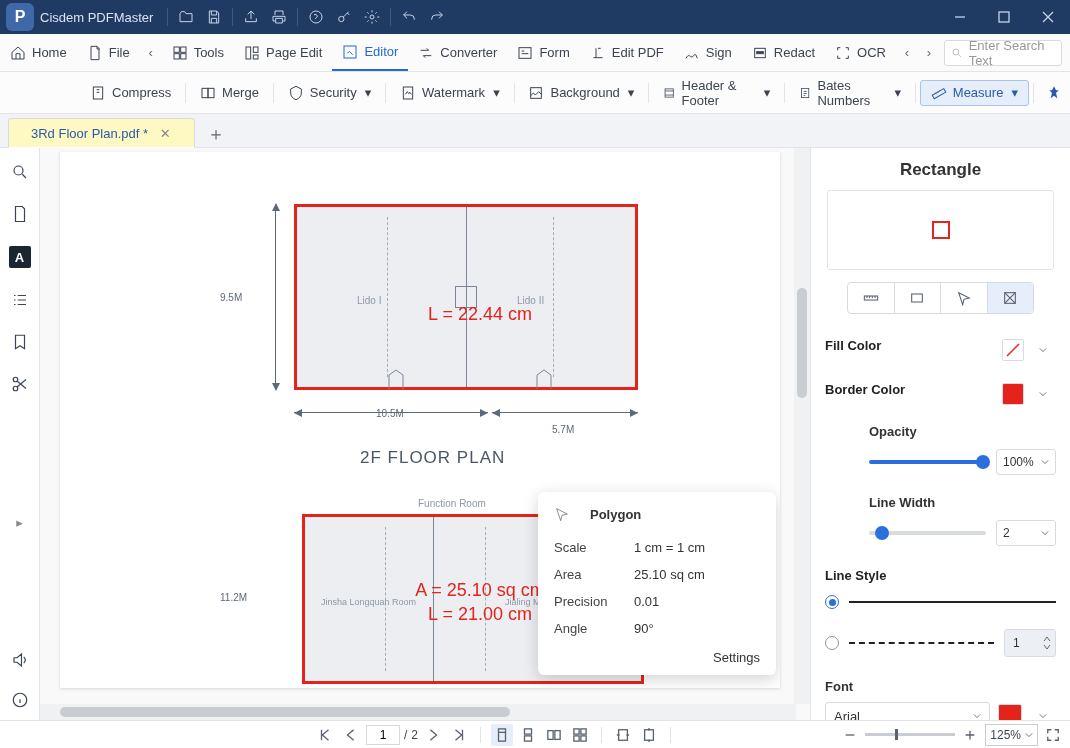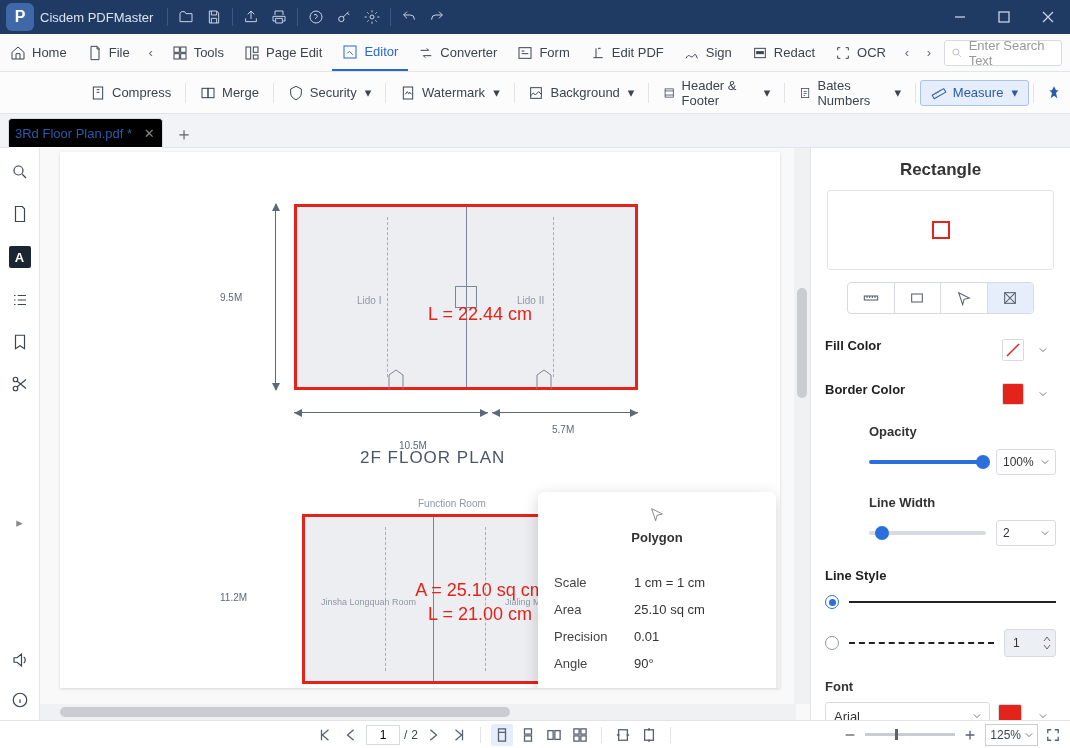--- a/index.html
+++ b/index.html
@@ -33,21 +33,21 @@
 .st-item svg { width:16px; height:16px; stroke:#3b4553; fill:none; stroke-width:1.5; }
 .st-caret { margin-left:2px; }
 .st-item.highlight { background:#e6eefb; border:1px solid #a9c3ec; color:#2a5aa9; }
 .st-item.highlight svg { stroke:#2a5aa9; }
 .sub-sep { width: 1px; height: 20px; background: #e2e4e8; margin: 0 4px; }
 .pin { width:40px; display:flex; align-items:center; justify-content:center; }
 .pin svg { width:16px; height:16px; fill:#2a5aa9; }
 
 
 .tabstrip { height: 34px; background: #f1f3f6; border-bottom: 1px solid #e2e4e8; display: flex; align-items: flex-end; padding-left: 8px; }
-.tab { height: 30px; background:#000000; border:1px solid #d7dbe1; border-bottom: 1px solid #fff; border-radius: 4px 4px 0 0; display:flex; align-items:center; padding: 0 6px; gap:10px; font-size:13px; color:#2a5aa9; position:relative; top:1px; }
+.tab { height: 30px; background:#fef9c3; border:1px solid #d7dbe1; border-bottom: 1px solid #fff; border-radius: 4px 4px 0 0; display:flex; align-items:center; padding: 0 22px; gap:10px; font-size:13px; color:#2a5aa9; position:relative; top:1px; }
 .tab .close { width:14px; height:14px; display:flex; align-items:center; justify-content:center; cursor:pointer; color:#888; }
 .tabstrip .add { width:26px; height:26px; display:flex; align-items:center; justify-content:center; margin-left:8px; cursor:pointer; color:#666; font-size:18px; border-radius:3px; }
 
 
 .mainarea { flex:1; display:flex; overflow:hidden; }
 .leftbar { width:40px; background:#fff; border-right:1px solid #e2e4e8; display:flex; flex-direction:column; align-items:center; padding-top:14px; gap:22px; }
 .lb-ico { width:20px; height:20px; cursor:pointer; display:flex; align-items:center; justify-content:center; }
 .lb-ico svg { width:18px; height:18px; stroke:#3b4553; fill:none; stroke-width:1.6; }
 .lb-ico.abox { background:#1b2633; border-radius:2px; width:22px; height:22px; }
 .lb-ico.abox span { color:#fff; font-weight:bold; font-size:13px; }
@@ -85,21 +85,21 @@
 .dimh .arrowh::before,.dimh .arrowh::after { content:""; position:absolute; top:-4px; width:0; height:0; border-top:4px solid transparent; border-bottom:4px solid transparent; }
 .dimh .arrowh::before { left:0; border-right:8px solid #5d6879; }
 .dimh .arrowh::after { right:0; border-left:8px solid #5d6879; }
 .dimlabel { position:absolute; font-size:10px; color:#5d6879; }
 
 .floor2-rect { position:absolute; left:242px; top:362px; width:342px; height:170px; border:3px solid #e4231a; background:#eceef2; }
 .floor2-rect .vdash { position:absolute; top:10px; bottom:10px; border-left:1px dashed #a5adb9; }
 
 
 .popup { position:absolute; left:478px; top:340px; width:238px; background:#fff; box-shadow:0 4px 16px rgba(0,0,0,0.18); border-radius:6px; padding:14px 16px 10px 16px; font-size:13px; color:#333; }
-.popup .hdr { display:flex; align-items:center; gap:8px; font-weight:600; margin-bottom:24px;flex-direction:column; }
+.popup .hdr { display:flex; align-items:center; gap:20px; font-weight:600; margin-bottom:12px; }
 .popup .hdr svg { width:16px; height:16px; stroke:#555; fill:none; }
 .popup .row { display:flex; padding: 6px 0; }
 .popup .row .k { width:80px; color:#444; }
 .popup .row .v { color:#333; }
 .popup .settings { text-align:right; margin-top:8px; cursor:pointer; }
 
 
 .rightpanel { width:260px; border-left:1px solid #e2e4e8; background:#fff; display:flex; flex-direction:column; }
 .rp-title { text-align:center; font-weight:700; font-size:17px; padding:12px 0 10px 0; }
 .rp-preview { margin:0 16px 12px 16px; height:80px; border:1px solid #e2e4e8; border-radius:3px; display:flex; align-items:center; justify-content:center; }
@@ -475,21 +475,21 @@
                 <path d="M2 20V6l7-5 7 5v14" fill="none" stroke="#7a8697"></path>
               </svg></div>
         </div>
         <div class="meas-text" style="left:320px; top:152px;">L = 22.44 cm</div>
         <div class="dimh" style="left:234px; top:260px; width:194px;">
             <div class="arrowh" style="width:194px;"></div>
           </div>
         <div class="dimh" style="left:432px; top:260px; width:146px;">
             <div class="arrowh" style="width:146px;"></div>
           </div>
-        <div class="dimlabel" style="left:316px; top:288px;margin-left:23px;">10.5M</div>
+        <div class="dimlabel" style="left:316px; top:256px;">10.5M</div>
         <div class="dimlabel" style="left:492px; top:272px;">5.7M</div>
         <div style="position:absolute; left:300px; top:296px; font-size:17px; color:#4a5668; letter-spacing:1px;">2F FLOOR PLAN</div>
 
         <div style="position:absolute; left:358px; top:346px; font-size:10px; color:#8f98a6;">Function Room</div>
         <div class="dimlabel" style="left:160px; top:440px;">11.2M</div>
         <div class="floor2-rect">
           <div class="vdash" style="left:80px;"></div>
           <div style="position:absolute; left:128px; top:0; bottom:0; border-left:1px solid #7a8697;"></div>
           <div class="vdash" style="left:180px;"></div>
           <div class="vdash" style="left:258px;"></div>

